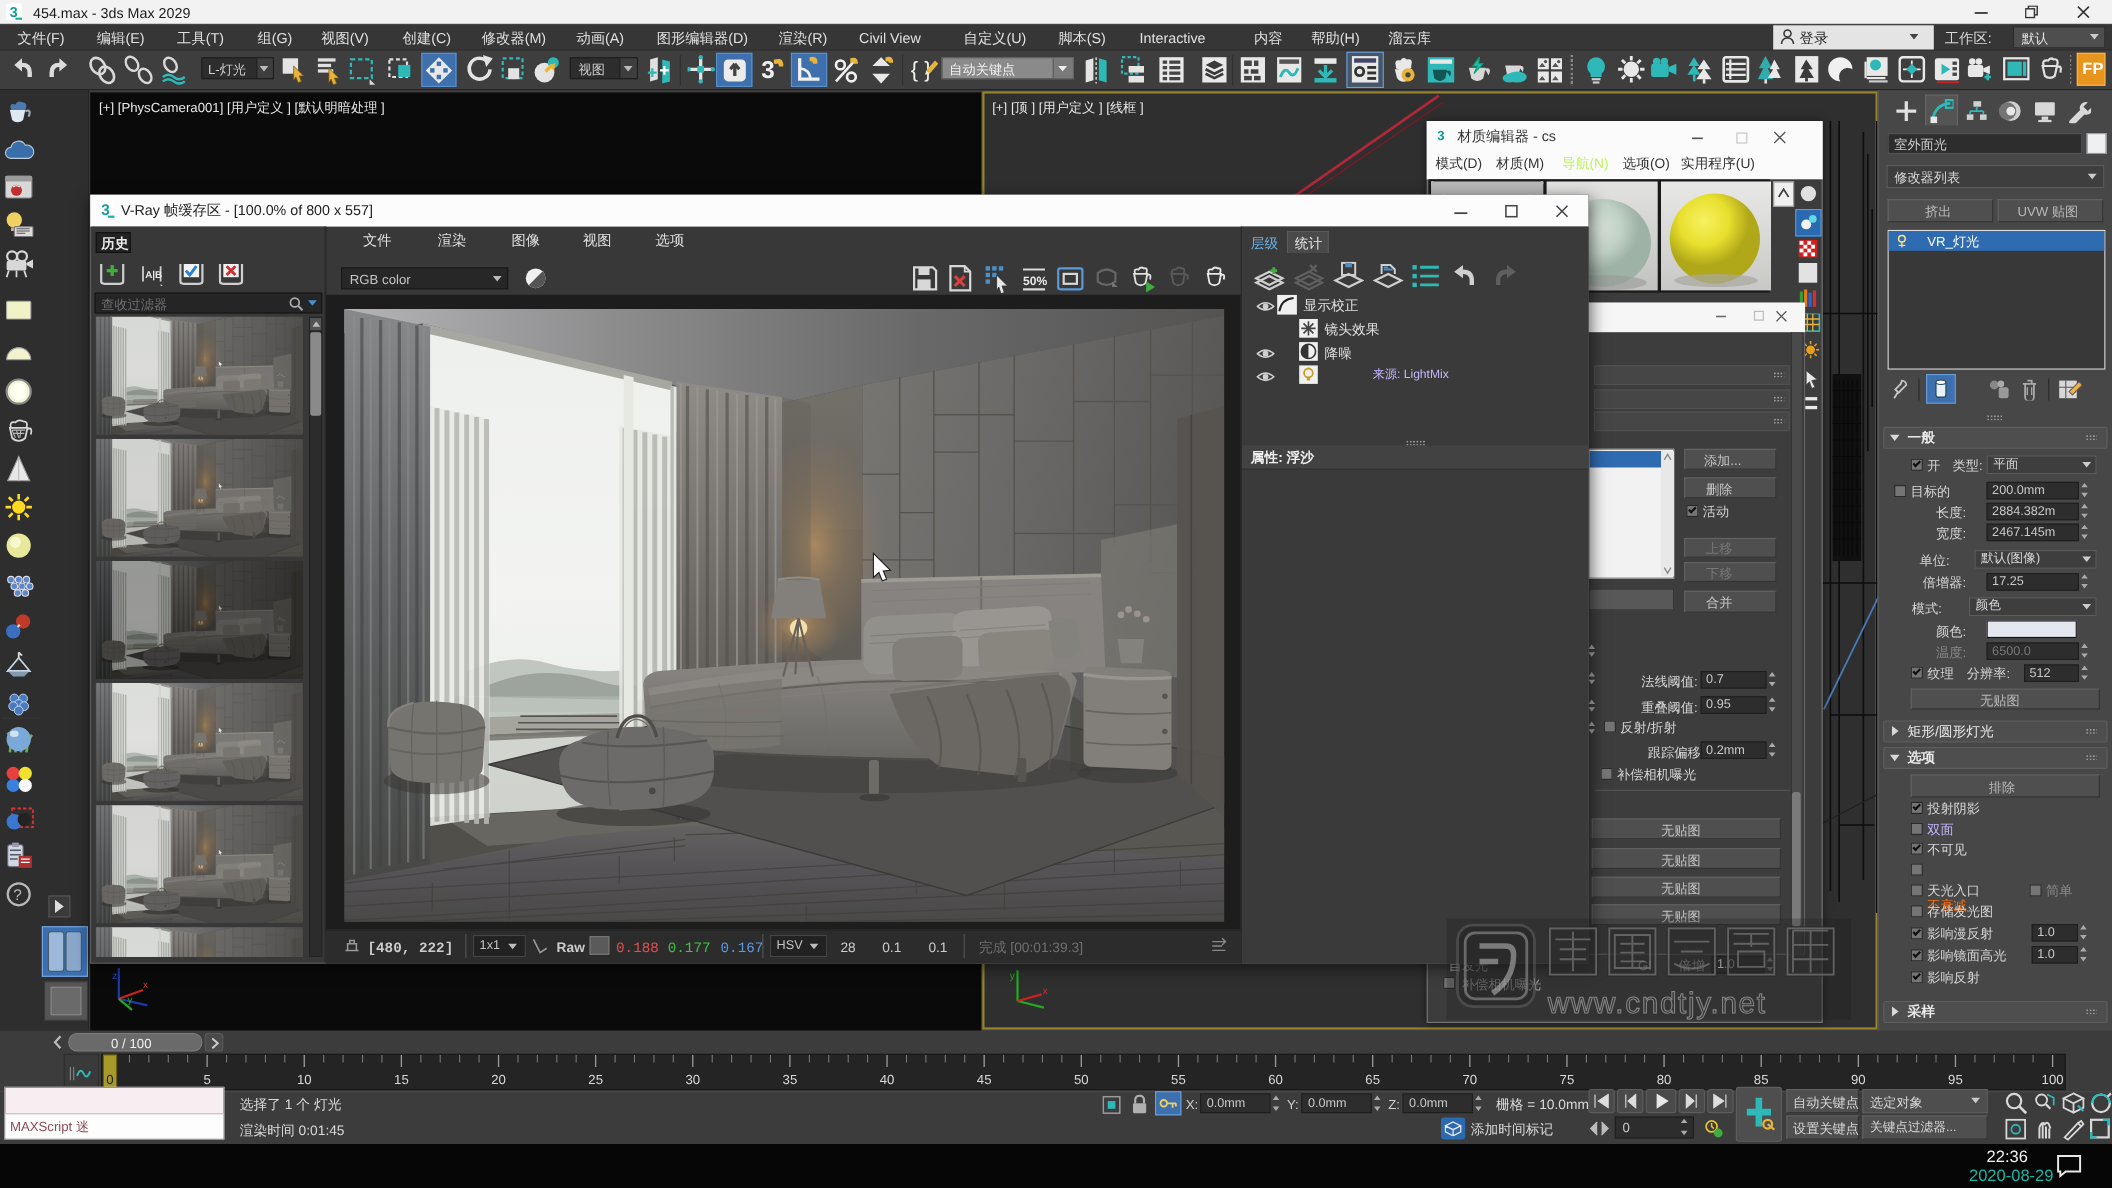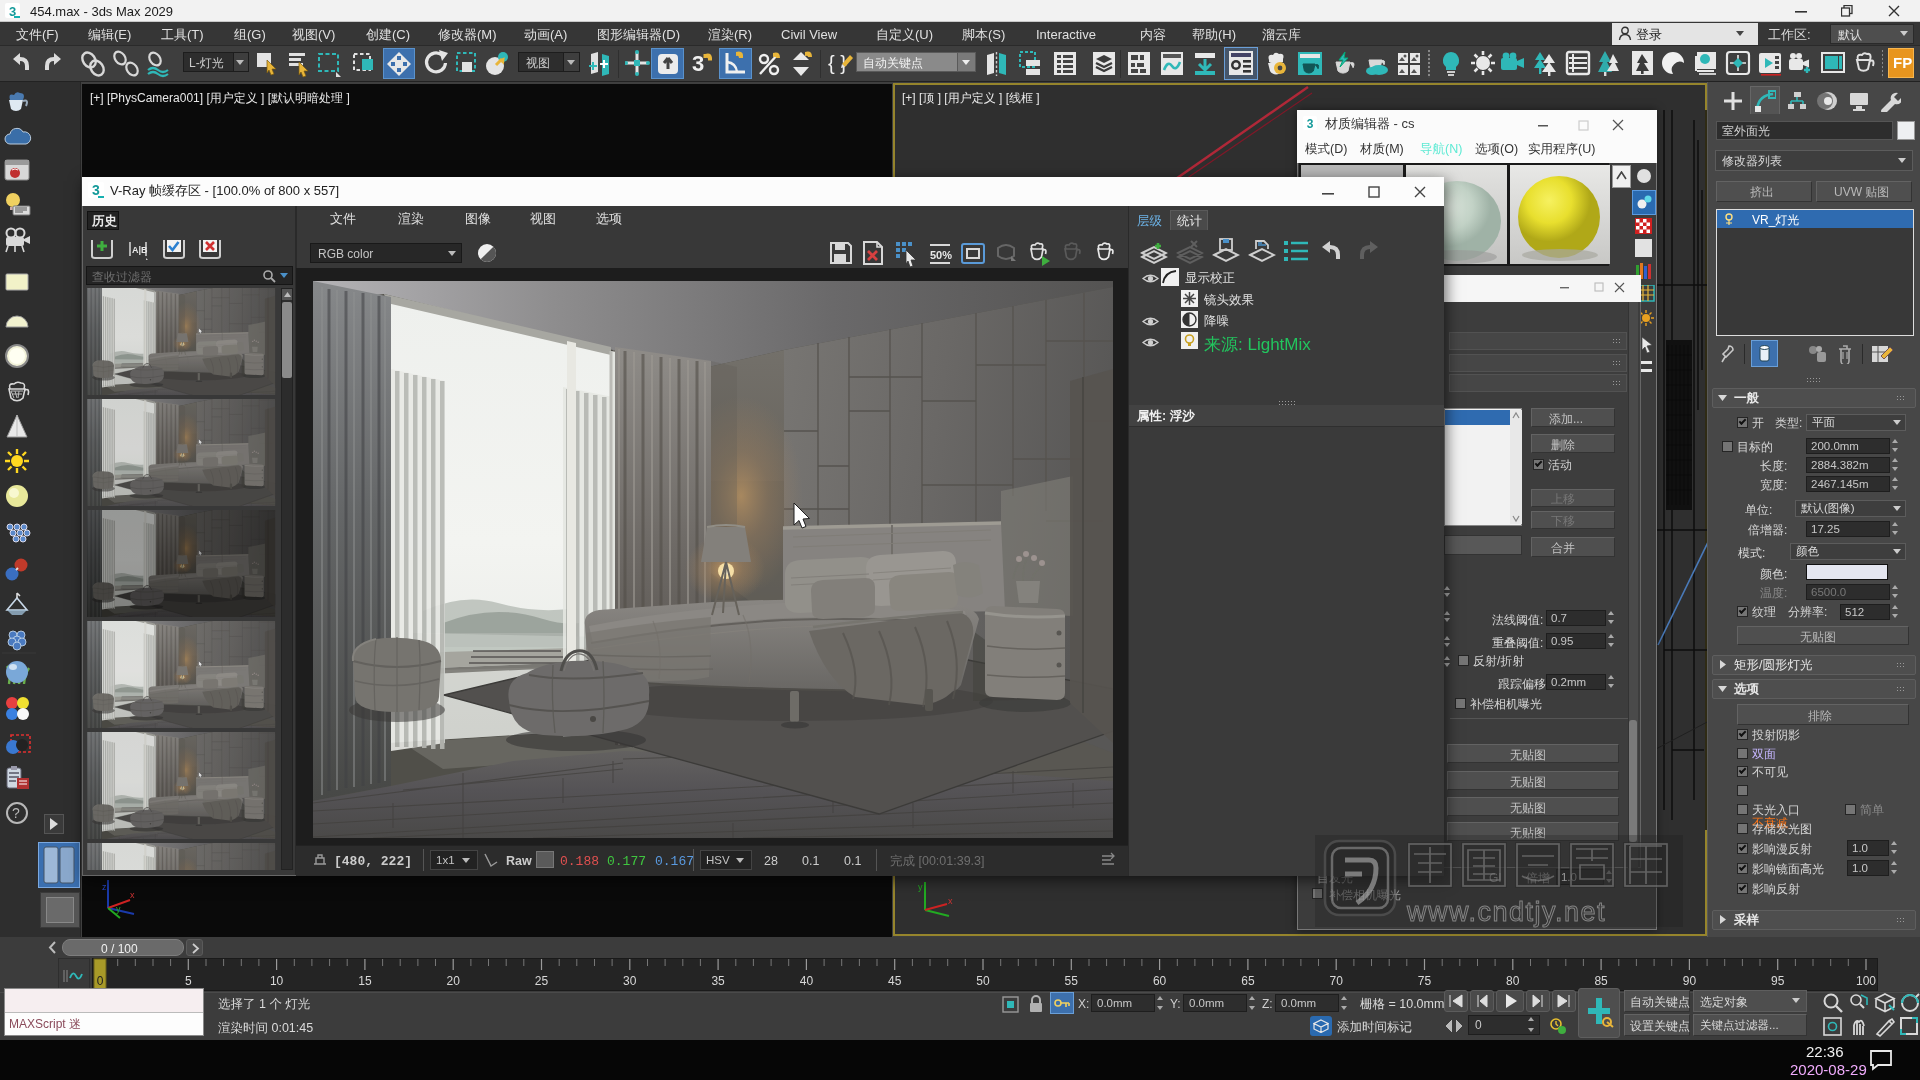--- a/index.html
+++ b/index.html
@@ -716,21 +716,21 @@
     <rect y="2" width="10" height="1.5" fill="#555"></rect>
   </svg>
 <svg class="ab" style="left:1578px;top:120px;" width="12" height="11" viewBox="0 0 12 11">
     <rect x="1" y="1" width="9" height="9" fill="none" stroke="#ccc" stroke-width="1.2"></rect>
   </svg>
 <svg class="ab" style="left:1612px;top:119px;" width="12" height="12" viewBox="0 0 12 12">
     <path d="M1 1 L11 11 M11 1 L1 11" stroke="#555" stroke-width="1.2"></path>
   </svg>
 <div class="t" style="left:1305px;top:143px;font-size:12.5px;color:#333;font-weight:normal;">模式(D)</div>
 <div class="t" style="left:1360px;top:143px;font-size:12.5px;color:#333;font-weight:normal;">材质(M)</div>
-<div class="t" style="left:1420px;top:143px;font-size:12.5px;color:#5eead4;font-weight:normal;">导航(N)</div>
+<div class="t" style="left:1420px;top:143px;font-size:12.5px;color:#bef264;font-weight:normal;">导航(N)</div>
 <div class="t" style="left:1475px;top:143px;font-size:12.5px;color:#333;font-weight:normal;">选项(O)</div>
 <div class="t" style="left:1528px;top:143px;font-size:12.5px;color:#333;font-weight:normal;">实用程序(U)</div>
 <div class="ab" style="left:1299px;top:163px;width:310px;height:103px;background:#1a1a1a"></div>
 <div class="ab" style="left:1301px;top:165px;width:102px;height:99px;background:#9a9a9a"></div>
 <svg class="ab" style="left:1301px;top:165px;" width="102" height="99" viewBox="0 0 102 99">
     <path d="M0 0 L14 14 M102 0 L88 14 M0 99 L14 85 M102 99 L88 85" stroke="#e8e8e8" stroke-width="3"></path>
     <rect x="0" y="0" width="102" height="12" fill="#b8b8b8"></rect>
   </svg>
 <div class="ab" style="left:1406px;top:165px;width:101px;height:99px;background:linear-gradient(#e2e2e0,#c2c2c0)"></div>
 <svg class="ab" style="left:1406px;top:165px;" width="101" height="99" viewBox="0 0 101 99">
@@ -1343,21 +1343,21 @@
 <div class="t" style="left:1204px;top:315px;font-size:12.5px;color:#e0e0e0;font-weight:normal;">降噪</div>
 <svg class="ab" style="left:1142px;top:336px;" width="17" height="13" viewBox="0 0 17 13">
     <path d="M1 6.5 Q8.5 0 16 6.5 Q8.5 13 1 6.5 Z" fill="none" stroke="#cfcfcf" stroke-width="1.4"></path>
     <circle cx="8.5" cy="6.5" r="2.6" fill="#cfcfcf"></circle>
   </svg>
 <svg class="ab" style="left:1181px;top:332px;" width="18" height="18" viewBox="0 0 18 18">
     <rect width="17" height="17" fill="#f0f0f0"></rect>
     <circle cx="8.5" cy="7" r="4" fill="none" stroke="#c8a020" stroke-width="1.6"></circle>
     <path d="M7 11 h3 v3 h-3 Z" fill="#c8a020"></path>
   </svg>
-<div class="t" style="left:1204px;top:336px;font-size:17px;color:#22c55e;font-weight:normal;">来源: LightMix</div>
+<div class="t" style="left:1248px;top:336px;font-size:11px;color:#c4b5fd;font-weight:normal;">来源: LightMix</div>
 <div class="grip" style="left:1278px;top:400px;width:18px"></div>
 <div class="ab" style="left:1129px;top:405px;width:315px;height:22px;background:#424242;border-bottom:1px solid #2f2f2f"></div>
 <div class="t" style="left:1137px;top:410px;font-size:12.5px;color:#f0f0f0;font-weight:bold;">属性: 浮沙</div>
 <div class="ab" style="left:0px;top:937px;width:1920px;height:21px;background:#3c3c3c"></div>
 <svg class="ab" style="left:46px;top:940px;" width="14" height="15" viewBox="0 0 14 15">
     <path d="M9 2 L4 7.5 L9 13" stroke="#bbb" stroke-width="2" fill="none"></path>
   </svg>
 <div class="ab" style="left:62px;top:939px;width:122px;height:17px;background:#6a6a6a;border:1px solid #7d7d7d;border-radius:8px"></div>
 <div class="t" style="left:101px;top:943px;font-size:12px;color:#f0f0f0;font-weight:normal;">0 / 100</div>
 <div class="ab" style="left:186px;top:939px;width:17px;height:17px;background:#4a4a4a;border:1px solid #5a5a5a;border-radius:3px"></div>
@@ -1615,21 +1615,21 @@
   </svg>
 <svg class="ab" style="left:1874px;top:1016px;" width="22" height="22" viewBox="0 0 22 22">
     <path d="M3 18 L15 5 L18 8 L6 20 Z M15 5 l3 -2 l2 3 l-2 2" fill="none" stroke="#d8d8d8" stroke-width="1.6"></path>
   </svg>
 <svg class="ab" style="left:1899px;top:1016px;" width="22" height="22" viewBox="0 0 22 22">
     <rect x="2" y="2" width="16" height="16" fill="none" stroke="#d8d8d8" stroke-width="2"></rect>
     <path d="M13 2 h5 v5 M7 18 H2 v-5" stroke="#2fb8b8" stroke-width="2" fill="none"></path>
   </svg>
 <div class="ab" style="left:0px;top:1040px;width:1920px;height:40px;background:#060606"></div>
 <div class="t" style="left:1806px;top:1044px;font-size:15px;color:#f0f0f0;font-weight:normal;">22:36</div>
-<div class="t" style="left:1790px;top:1062px;font-size:15px;color:#f0abfc;font-weight:normal;">2020-08-29</div>
+<div class="t" style="left:1790px;top:1062px;font-size:15px;color:#14b8a6;font-weight:normal;">2020-08-29</div>
 <svg class="ab" style="left:1868px;top:1048px;" width="26" height="24" viewBox="0 0 26 24">
     <path d="M3 3 H23 V17 H10 L5 21 V17 H3 Z" fill="none" stroke="#e8e8e8" stroke-width="1.8"></path>
   </svg>
 <svg class="ab" style="left:1315px;top:833px" width="370" height="100" viewBox="0 0 370 100">
 <rect x="0" y="2" width="368" height="92" fill="#1e1e1e" opacity=".28"></rect>
 <g opacity=".8">
 <rect x="10" y="8" width="70" height="74" rx="14" fill="#242424" opacity=".6" stroke="#666" stroke-width="2.5"></rect>
 <rect x="17" y="15" width="56" height="60" rx="9" fill="none" stroke="#787878" stroke-width="2.5"></rect>
 <path d="M30 27 h24 q7 0 7 8 q0 22 -19 35 M30 41 h17" stroke="#8e8e8e" stroke-width="5" fill="none"></path>
 </g>

